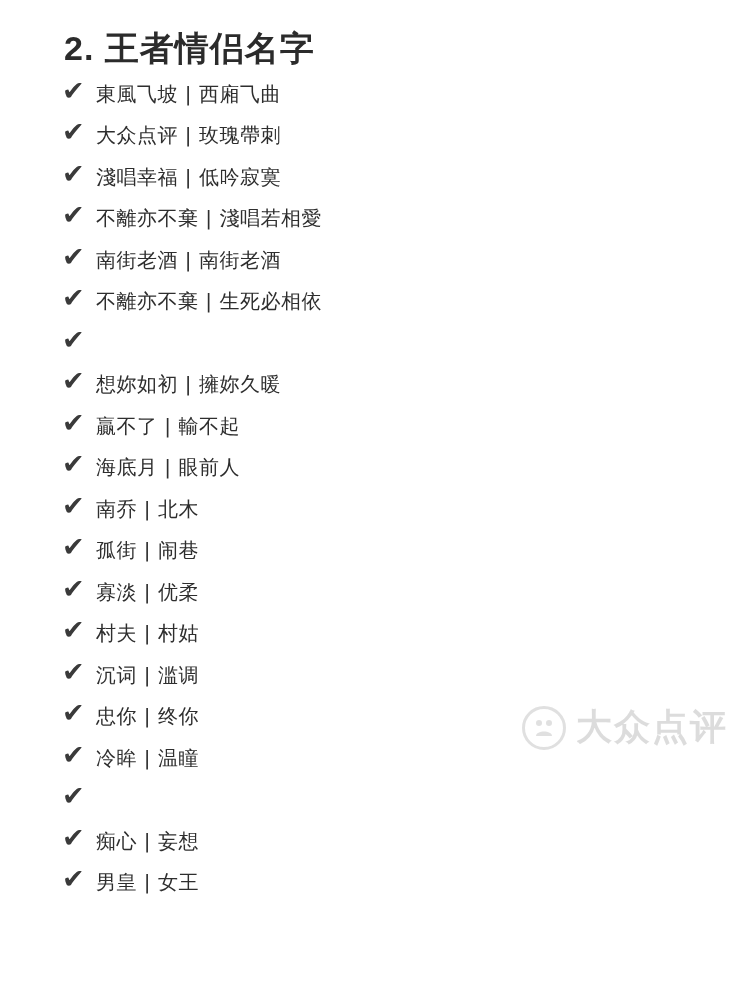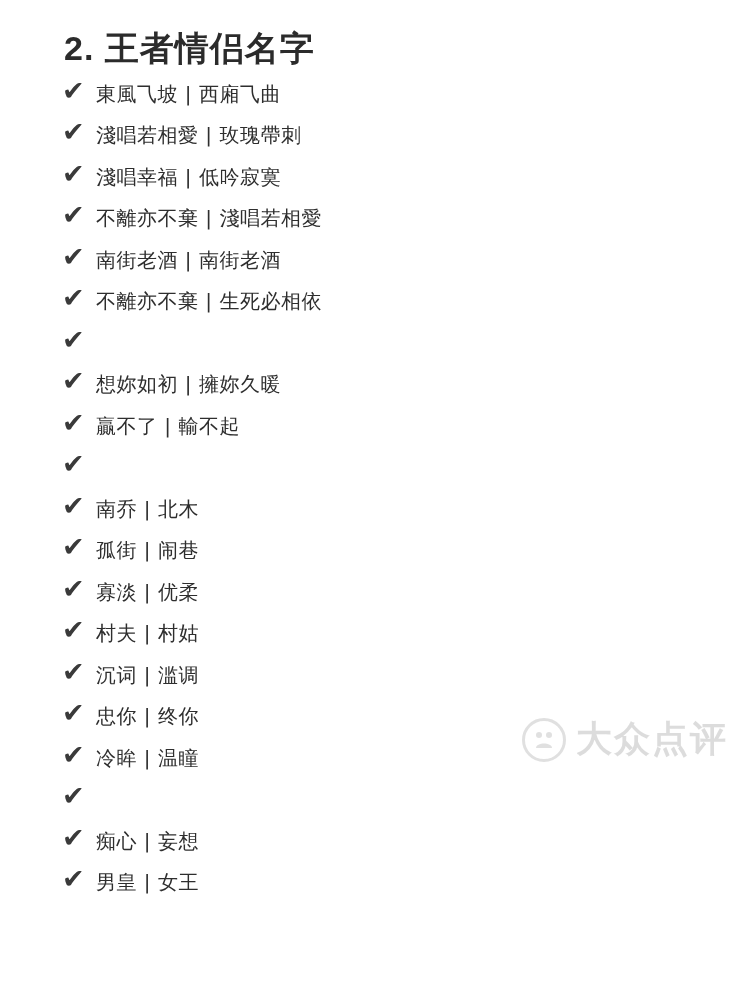--- a/index.html
+++ b/index.html
@@ -55,21 +55,21 @@
     font-size: 20px;
     color: #2e2e2e;
     line-height: 1.2;
     letter-spacing: 0.5px;
     font-family: "DejaVu Sans", "Liberation Sans", sans-serif;
   }
   
   .watermark {
     position: absolute;
     right: 22px;
-    bottom: 52px;
+    bottom: 64px;
     display: flex;
     align-items: center;
     opacity: 0.30;
     color: #8a8a8a;
   }
   .wm-badge {
     width: 44px;
     height: 44px;
     border-radius: 50%;
     border: 3px solid #9a9a9a;
@@ -95,21 +95,21 @@
 
   <h1 class="title">2. 王者情侣名字</h1>
 
   <ul class="list">
     <li class="row">
       <span class="check">✔</span>
       <span class="row-text">東風⺄坡 | 西廂⺄曲</span>
     </li>
     <li class="row">
       <span class="check">✔</span>
-      <span class="row-text">淺唱若相愛 | 玫瑰帶刺</span>
+      <span class="row-text">大众点评 | 玫瑰帶刺</span>
     </li>
     <li class="row">
       <span class="check">✔</span>
       <span class="row-text">淺唱幸福 | 低吟寂寞</span>
     </li>
     <li class="row">
       <span class="check">✔</span>
       <span class="row-text">不離亦不棄 | 淺唱若相愛</span>
     </li>
     <li class="row">
@@ -126,20 +126,21 @@
     <li class="row">
       <span class="check">✔</span>
       <span class="row-text">想妳如初 | 擁妳久暖</span>
     </li>
     <li class="row">
       <span class="check">✔</span>
       <span class="row-text">贏不了 | 輸不起</span>
     </li>
     <li class="row">
       <span class="check">✔</span>
+      <span class="row-text">海底月 | 眼前人</span>
     </li>
     <li class="row">
       <span class="check">✔</span>
       <span class="row-text">南乔 | 北木</span>
     </li>
     <li class="row">
       <span class="check">✔</span>
       <span class="row-text">孤街 | 闹巷</span>
     </li>
     <li class="row">

